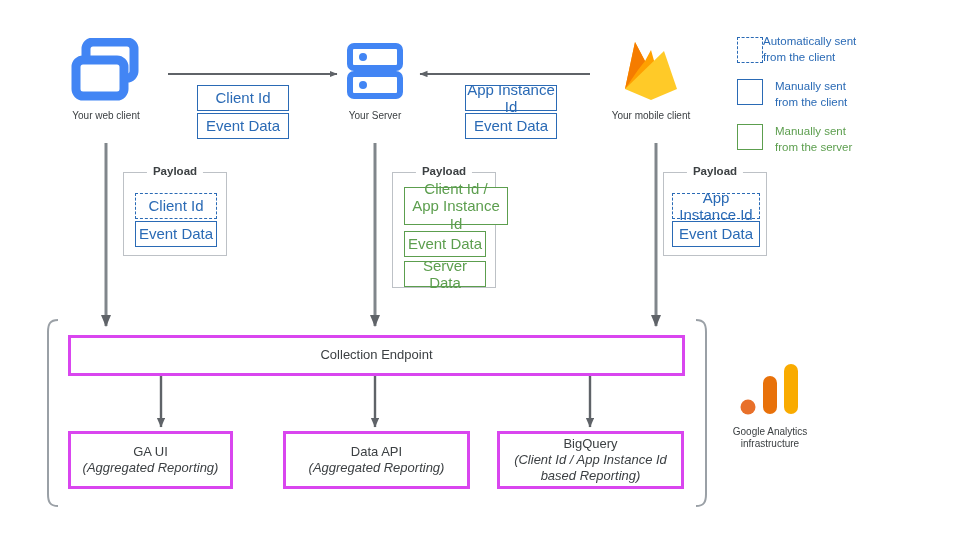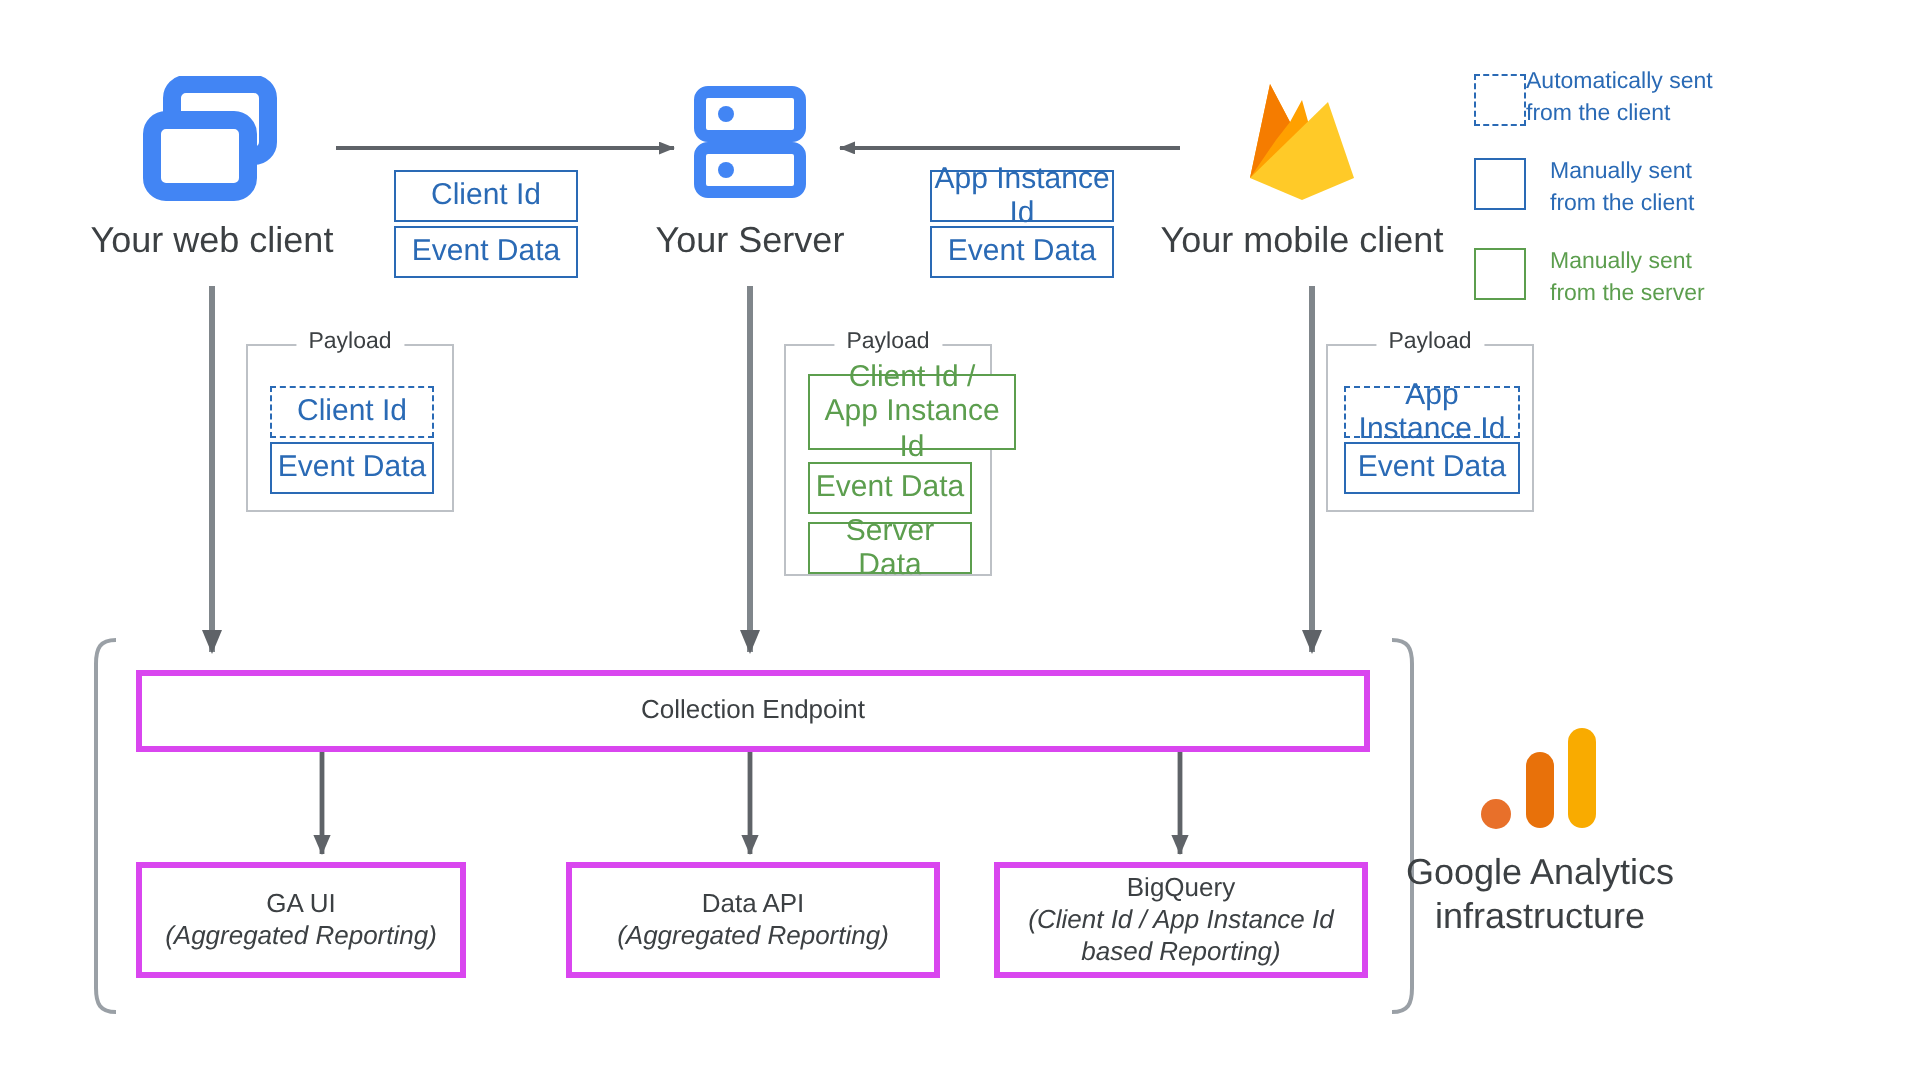--- a/index.html
+++ b/index.html
@@ -15,21 +15,21 @@
     position: relative;
     width: 960px;
     height: 540px;
     background: #ffffff;
     overflow: hidden;
   }
   .abs { position: absolute; }
 
   
   .node-label {
-    font-size: 18px;
+    font-size: 10px;
     color: #3c4043;
     text-align: center;
     white-space: nowrap;
     line-height: 1.2;
   }
 
   
   .chip {
     box-sizing: border-box;
     display: flex;
@@ -60,21 +60,21 @@
     background: #ffffff;
   }
   .payload-legend {
     position: absolute;
     top: -8px;
     left: 50%;
     transform: translateX(-50%);
     background: #ffffff;
     padding: 0 6px;
     font-size: 11.5px;
-    font-weight: normal;
+    font-weight: bold;
     color: #3c4043;
     white-space: nowrap;
   }
 
   
   .gbox {
     box-sizing: border-box;
     border: 3px solid #d946ef;
     background: #ffffff;
     display: flex;

